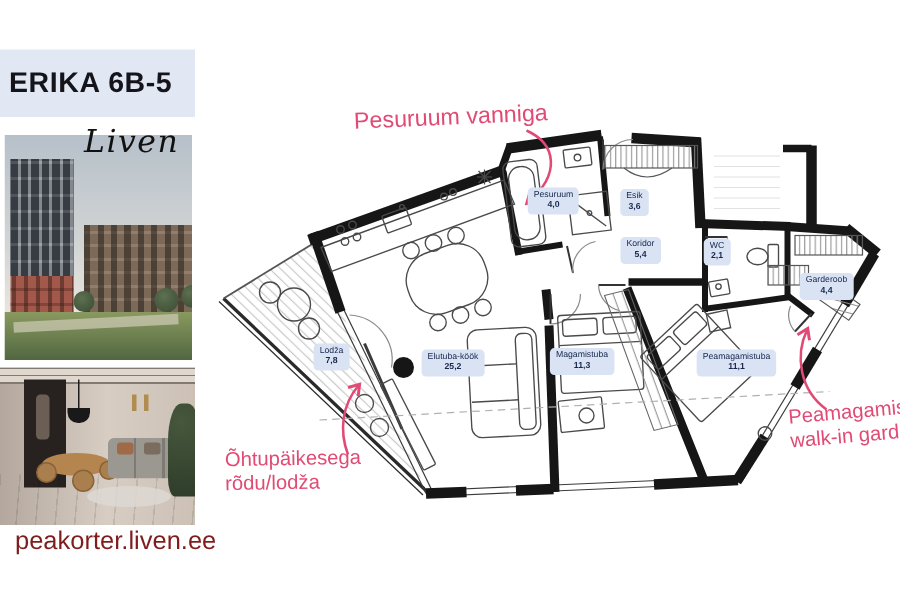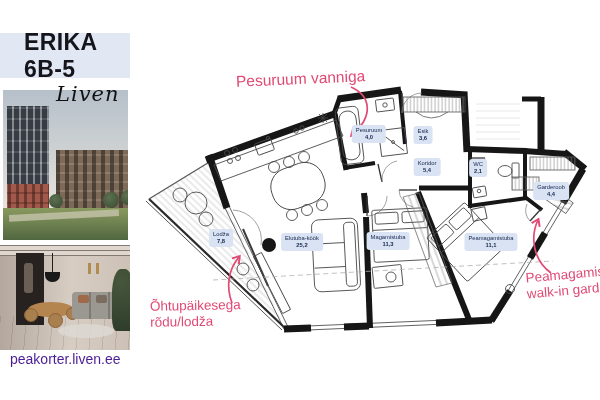--- a/index.html
+++ b/index.html
@@ -5,21 +5,21 @@
   html,body{margin:0;padding:0;}
   body{
     width:600px;height:400px;position:relative;overflow:hidden;
     background:#ffffff;font-family:"Liberation Sans",sans-serif;
   }
   
   .sb-header{
     position:absolute;left:0;top:33px;width:130px;height:45px;
     background:#e1e8f3;display:flex;align-items:center;
   }
-  .sb-title{font-size:23px;font-weight:bold;color:#14141a;letter-spacing:.4px;padding-left:24px;}
+  .sb-title{font-size:19px;font-weight:bold;color:#14141a;letter-spacing:.4px;padding-left:6px;}
   .brand{
     position:absolute;left:56px;top:82px;width:70px;text-align:left;
     font-family:"DejaVu Serif",serif;font-style:italic;font-size:21px;color:#111;
     letter-spacing:1px;z-index:5;
   }
   .photo{position:absolute;overflow:hidden;}
   .photo-a{left:3px;top:90px;width:125px;height:150px;}
   .photo-b{left:0;top:245px;width:130px;height:105px;}
   .sky{position:absolute;inset:0;background:linear-gradient(180deg,#b6c0ca 0%,#d0d3d3 45%,#e7e4df 78%,#edebe7 100%);}
   .tower-top{position:absolute;left:4px;top:16px;width:42px;height:78px;background:#5f656d;
@@ -45,21 +45,21 @@
     background-image:repeating-linear-gradient(95deg,rgba(0,0,0,.10) 0 1px,rgba(0,0,0,0) 1px 13px);}
   .int-table{position:absolute;left:28px;top:57px;width:46px;height:15px;background:#b5854f;border-radius:50%;}
   .int-chair{position:absolute;border-radius:50%;background:#a97f4e;border:1px solid #8a6238;}
   .int-sofa{position:absolute;left:72px;top:47px;width:58px;height:27px;background:#9b9791;border-radius:4px;
     background-image:repeating-linear-gradient(90deg,rgba(0,0,0,0) 0 17px,rgba(70,70,65,.35) 17px 19px);}
   .int-pillow{position:absolute;width:11px;height:8px;border-radius:2px;}
   .int-rug{position:absolute;left:58px;top:79px;width:56px;height:14px;background:#ddd8d2;border-radius:50%;opacity:.85;}
   .int-plant{position:absolute;right:-4px;top:24px;width:22px;height:62px;
     background:radial-gradient(circle at 40% 20%,#46573d,#2e3c29);border-radius:40% 40% 20% 20%;}
   .int-art{position:absolute;width:3px;height:11px;background:#b08d4f;}
-  .sb-footer{position:absolute;left:10px;top:351px;font-size:14px;color:#4c1d95;}
+  .sb-footer{position:absolute;left:10px;top:351px;font-size:17px;color:#7f1d1d;}
   
   .plan-svg{position:absolute;left:130px;top:0;}
   
   .chip{
     position:absolute;transform:translate(-50%,-50%);
     background:#d9e3f3;border-radius:3px;padding:2px 4px;text-align:center;
     color:#16264d;z-index:4;line-height:1.2;white-space:nowrap;
   }
   .chip-name{font-size:5.8px;}
   .chip-area{font-size:5.8px;font-weight:bold;}

